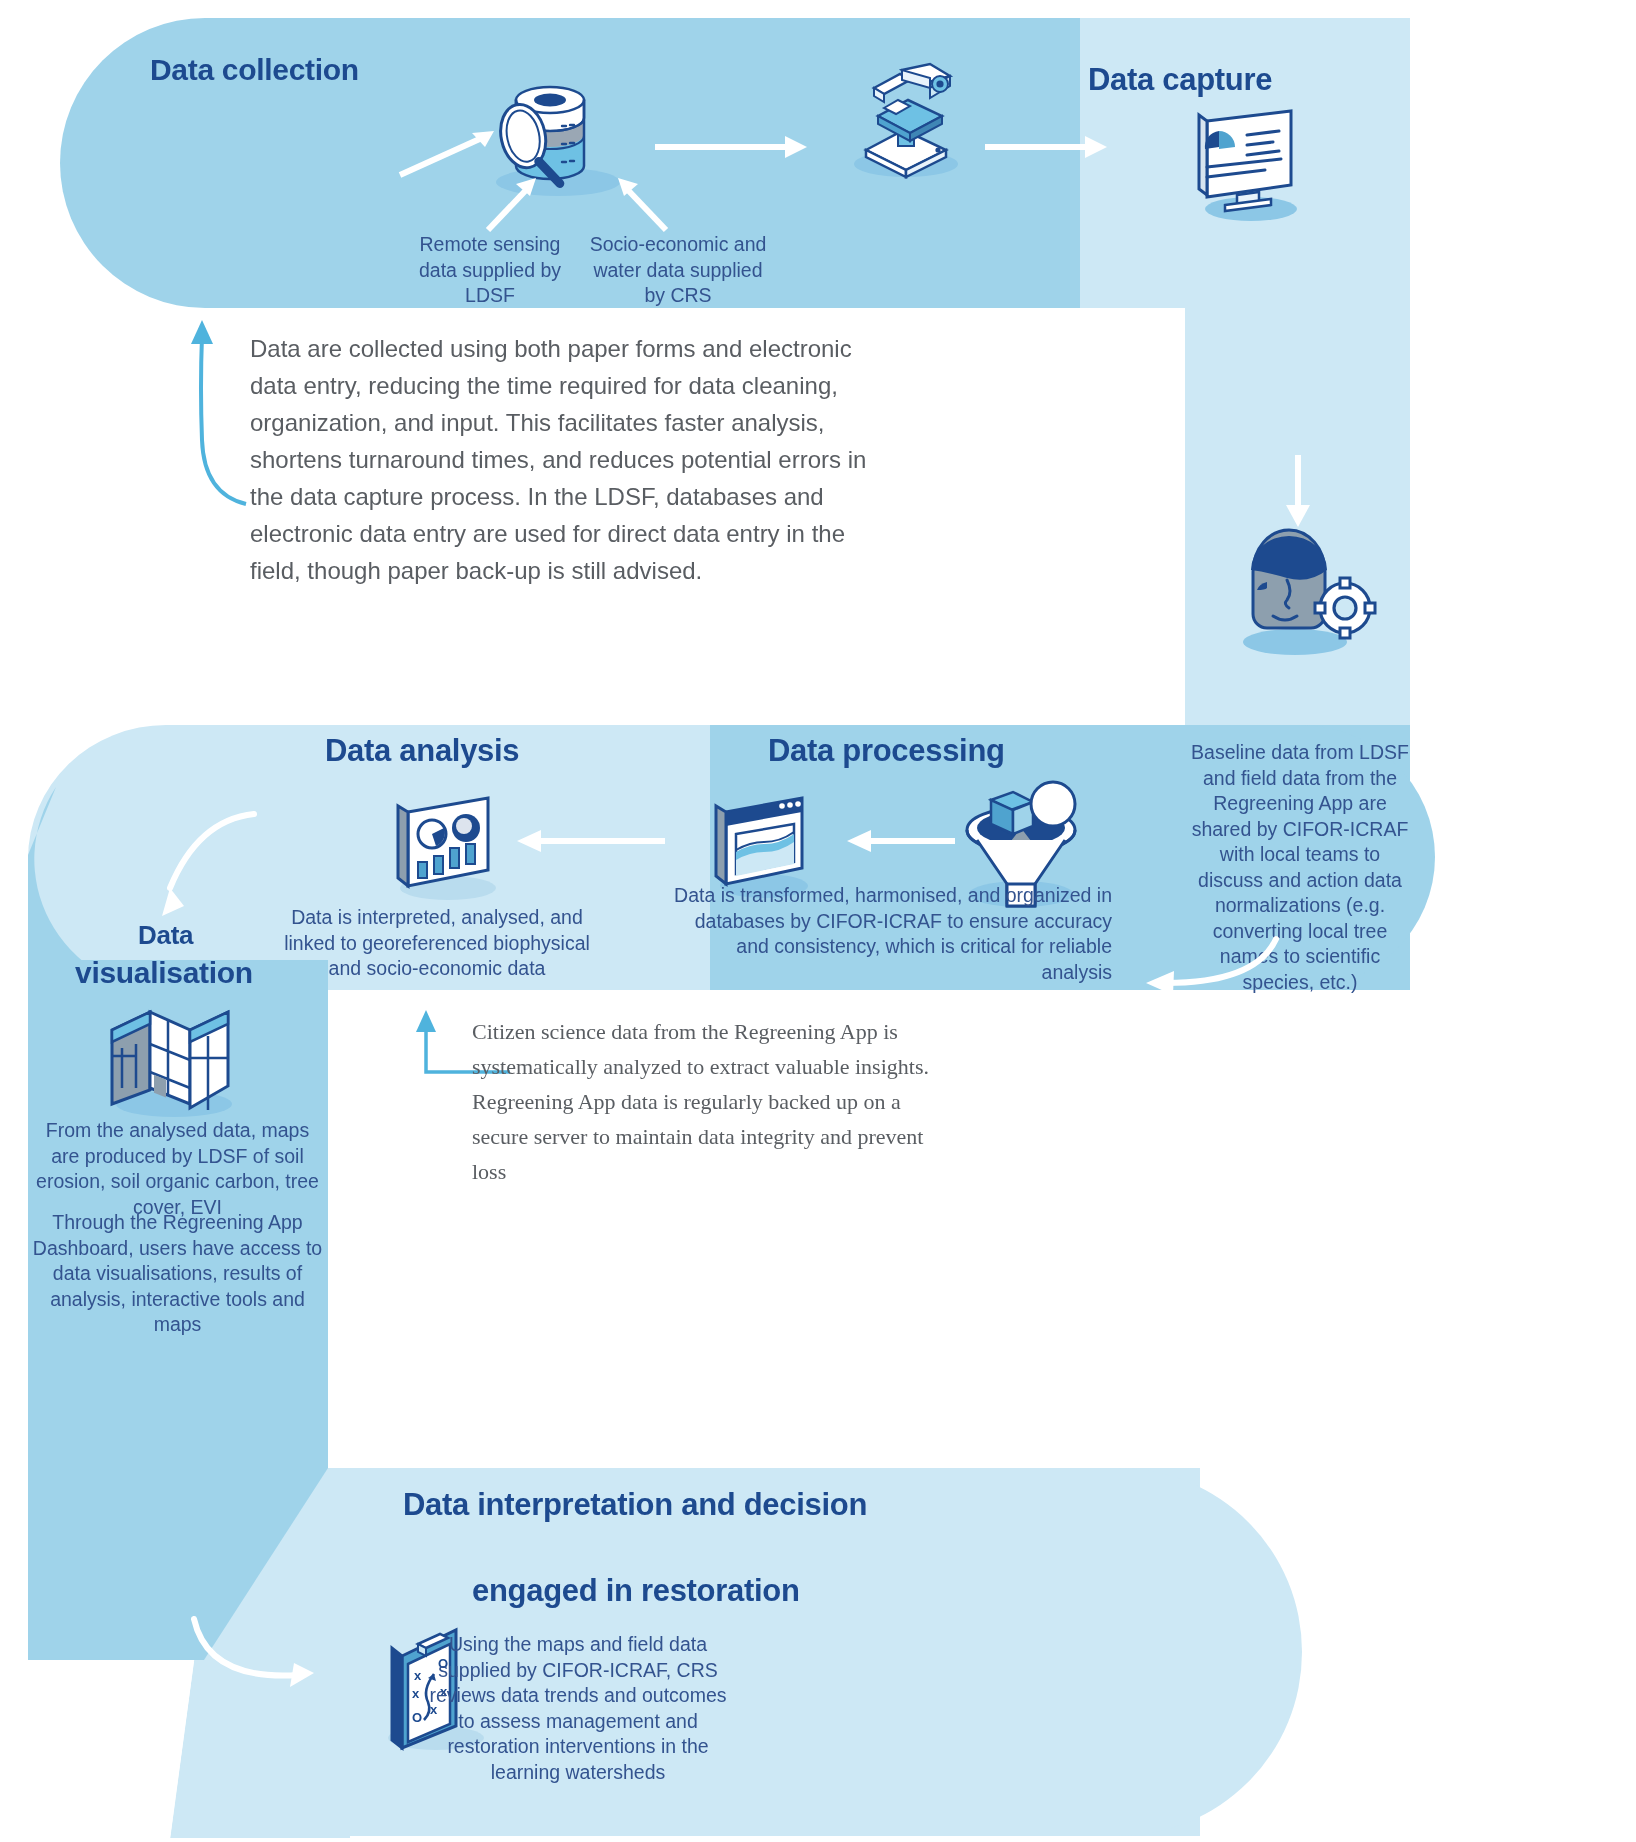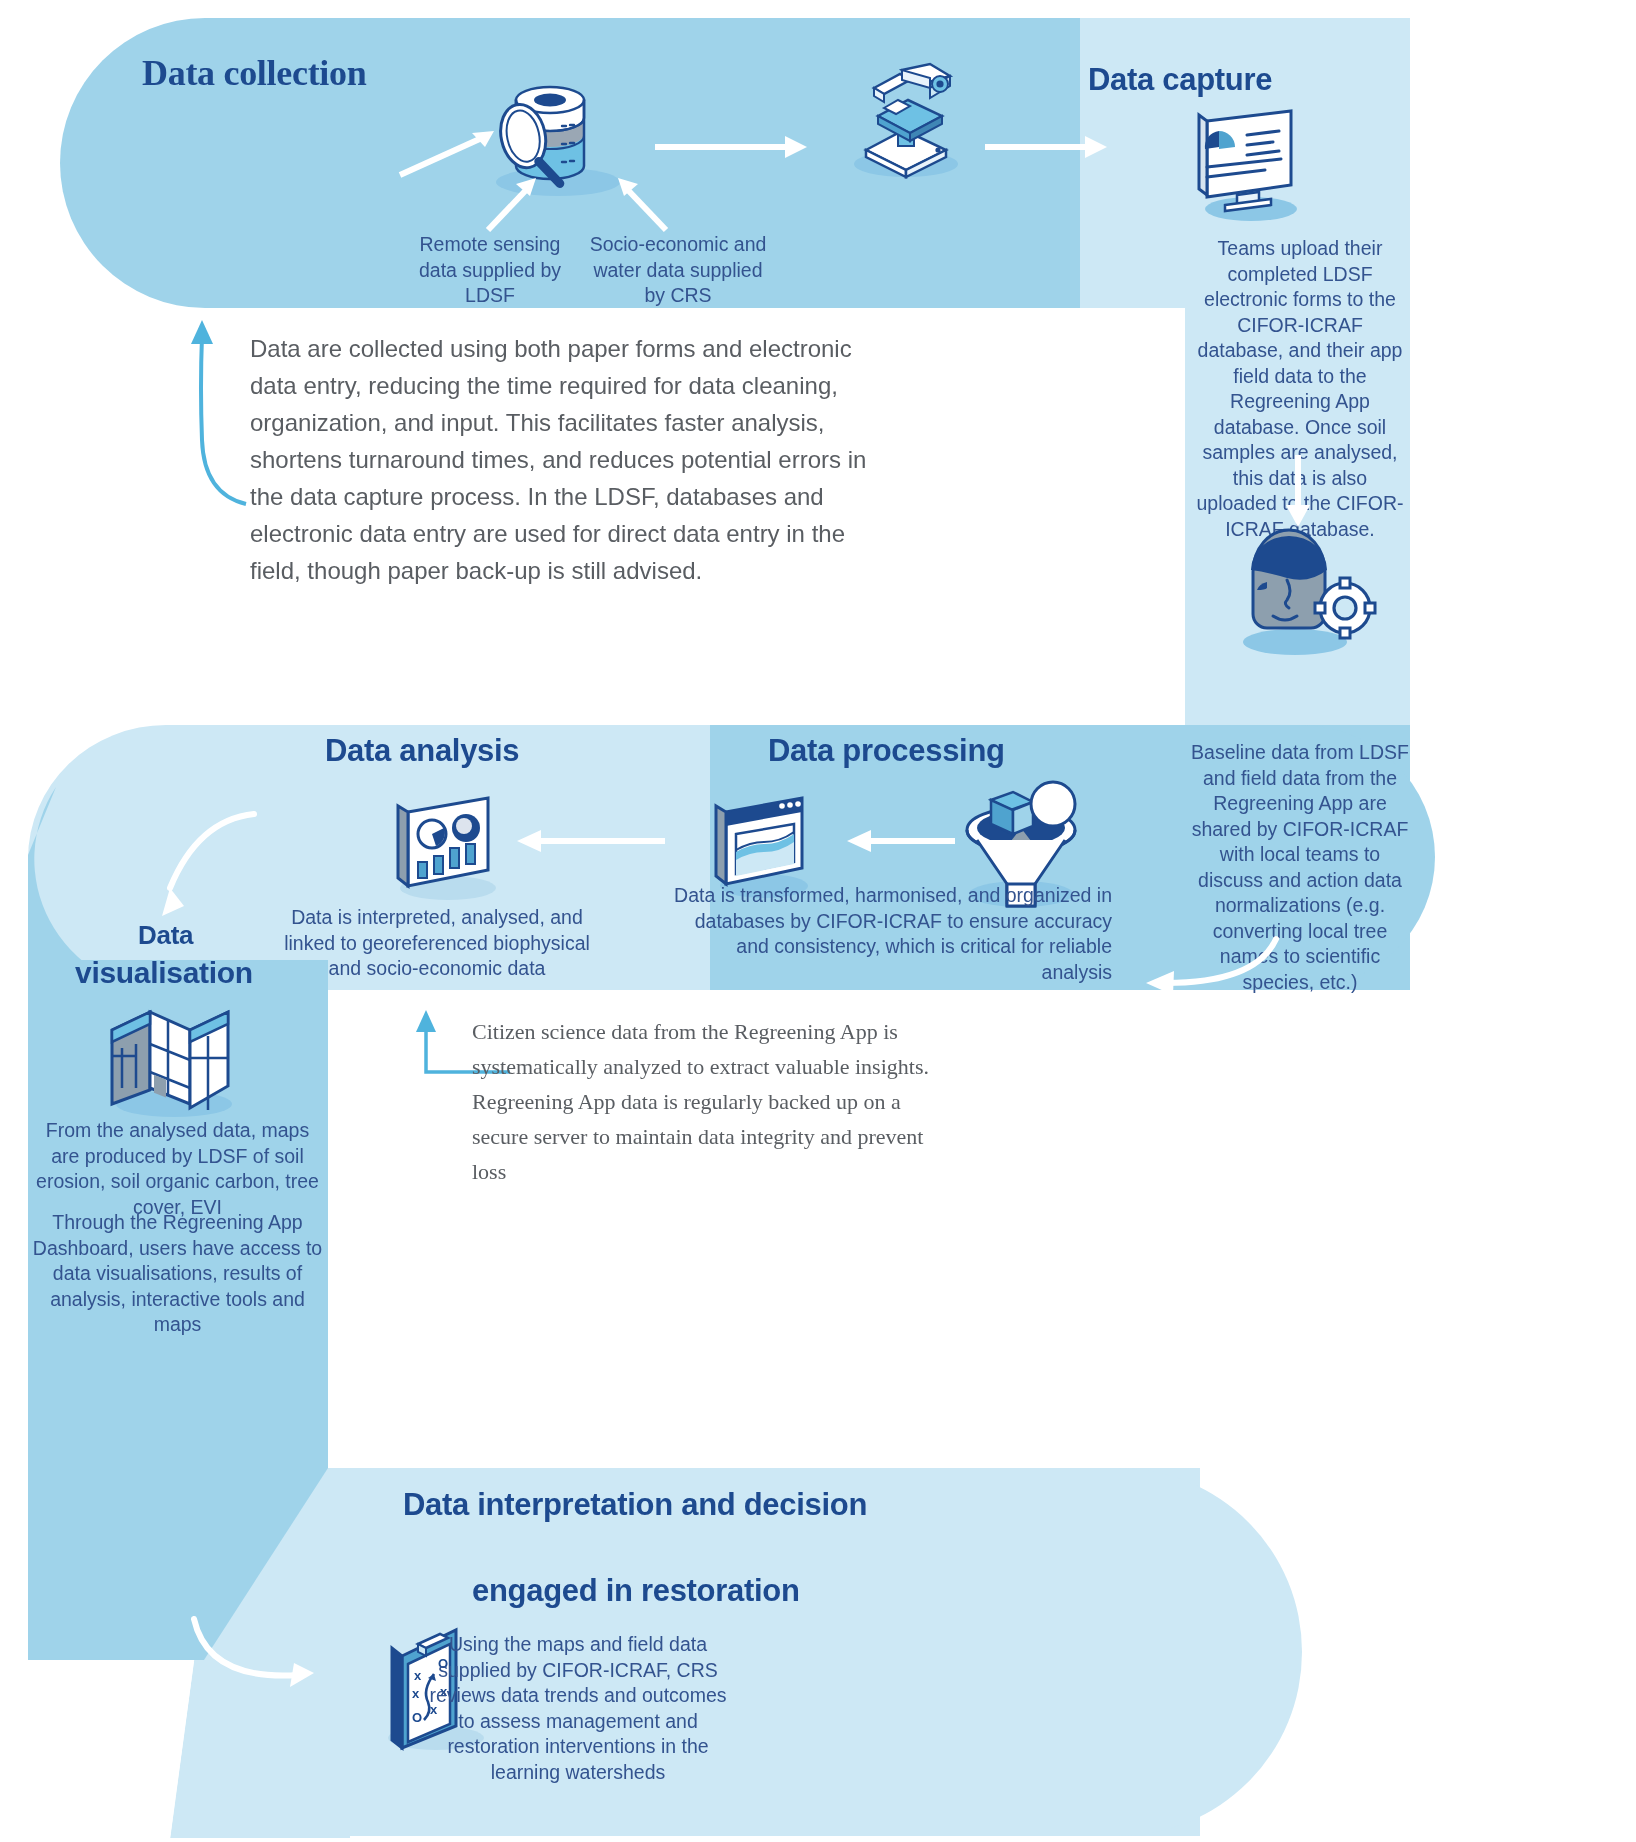--- a/index.html
+++ b/index.html
@@ -85,21 +85,21 @@
   <svg class="ovl" style="left:150px;top:1468px;" width="200" height="372" viewBox="0 0 200 372">
     <path d="M0,0 H70 L20,372 H0 Z" fill="#ffffff"></path>
   </svg>
 
   <div class="band" style="left:200px;top:1468px;width:0px;height:0px;background:#ffffff;"></div>
 
   <svg class="ovl" style="left:28px;top:1440px;" width="320" height="220" viewBox="0 0 320 220">
     <path d="M0,0 H300 L300,28 L176,220 L0,220 Z" fill="#9fd3ea"></path>
   </svg>
 
-  <div class="hdr" style="left:142px;top:52px;font-size:36px;font-family:Liberation Serif, serif;">Data collection</div>
+  <div class="hdr" style="left:150px;top:52px;font-size:30px;">Data collection</div>
 
 
   <div class="cap" style="left:400px;top:232px;width:180px;">Remote sensing data supplied by LDSF</div>
 
   <div class="cap" style="left:588px;top:232px;width:180px;">Socio-economic and water data supplied by CRS</div>
 
 
   <svg class="ovl" style="left:480px;top:78px;" width="150" height="125" viewBox="0 0 150 125">
     <ellipse cx="78" cy="104" rx="62" ry="14" fill="#8cc7e6"></ellipse>
 
@@ -184,21 +184,20 @@
     <path d="M34,26 a16,16 0 0 0 -14,18 l14,-2 Z" fill="#1d4a8f"></path>
     <g stroke="#1d4a8f" stroke-width="3" stroke-linecap="round">
       <line x1="62" y1="30" x2="94" y2="26"></line>
       <line x1="62" y1="40" x2="88" y2="37"></line>
       <line x1="62" y1="50" x2="94" y2="46"></line>
       <line x1="22" y1="62" x2="96" y2="54"></line>
       <line x1="22" y1="72" x2="80" y2="65"></line>
     </g>
   </svg>
 
-  <div class="cap" style="left:1195px;top:236px;width:210px;">Teams upload their completed LDSF electronic forms to the CIFOR-ICRAF database, and their app field data to the Regreening App database. Once soil samples are analysed, this data is also uploaded to the CIFOR-ICRAF database.</div>
 
   <svg class="ovl" style="left:1278px;top:455px;" width="40" height="78" viewBox="0 0 40 78">
     <line x1="20" y1="0" x2="20" y2="54" stroke="#fff" stroke-width="6"></line>
     <path d="M20,72 l-12,-22 h24 Z" fill="#fff"></path>
   </svg>
 
   <svg class="ovl" style="left:1215px;top:530px;" width="170" height="135" viewBox="0 0 170 135">
     <ellipse cx="80" cy="112" rx="52" ry="13" fill="#8cc7e6"></ellipse>
     <path d="M38,42 a36,42 0 0 1 72,0 v42 a14,14 0 0 1 -14,14 h-44 a14,14 0 0 1 -14,-14 Z" fill="#8d9fae" stroke="#1d4a8f" stroke-width="3"></path>
     <path d="M36,40 a38,34 0 0 1 76,0 q-18,14 -40,8 q-20,-6 -36,-8 Z" fill="#1d4a8f"></path>

